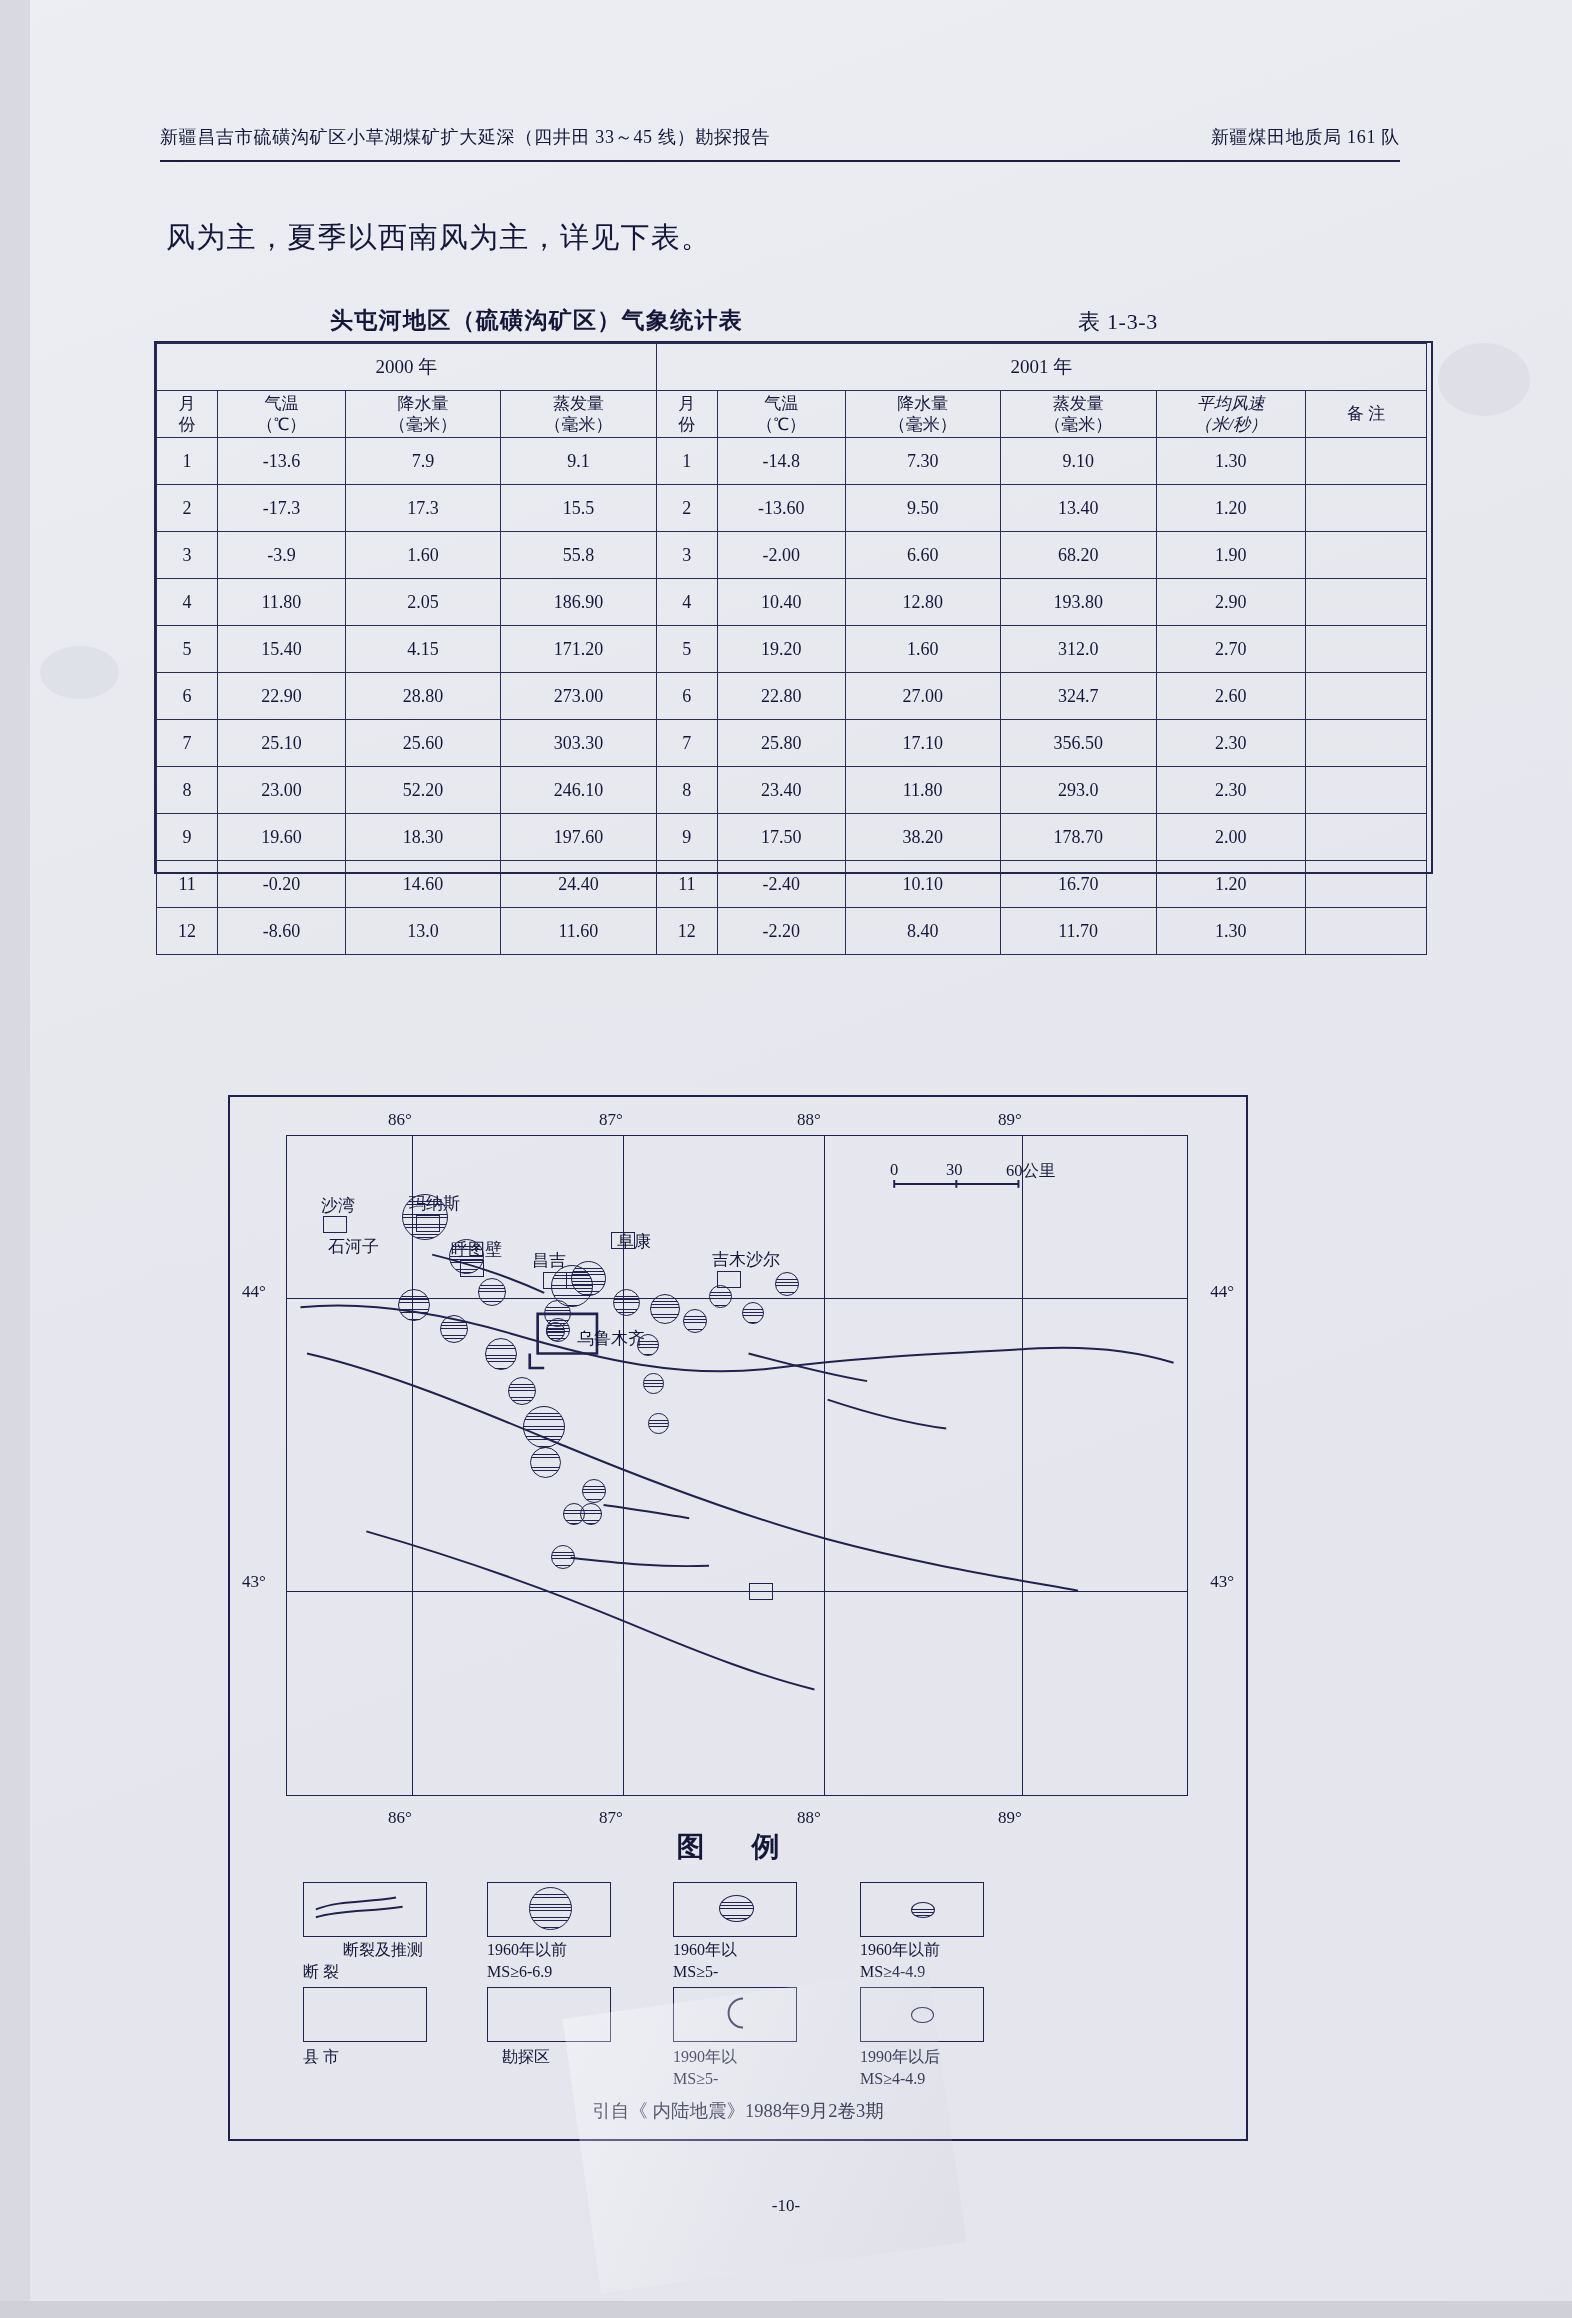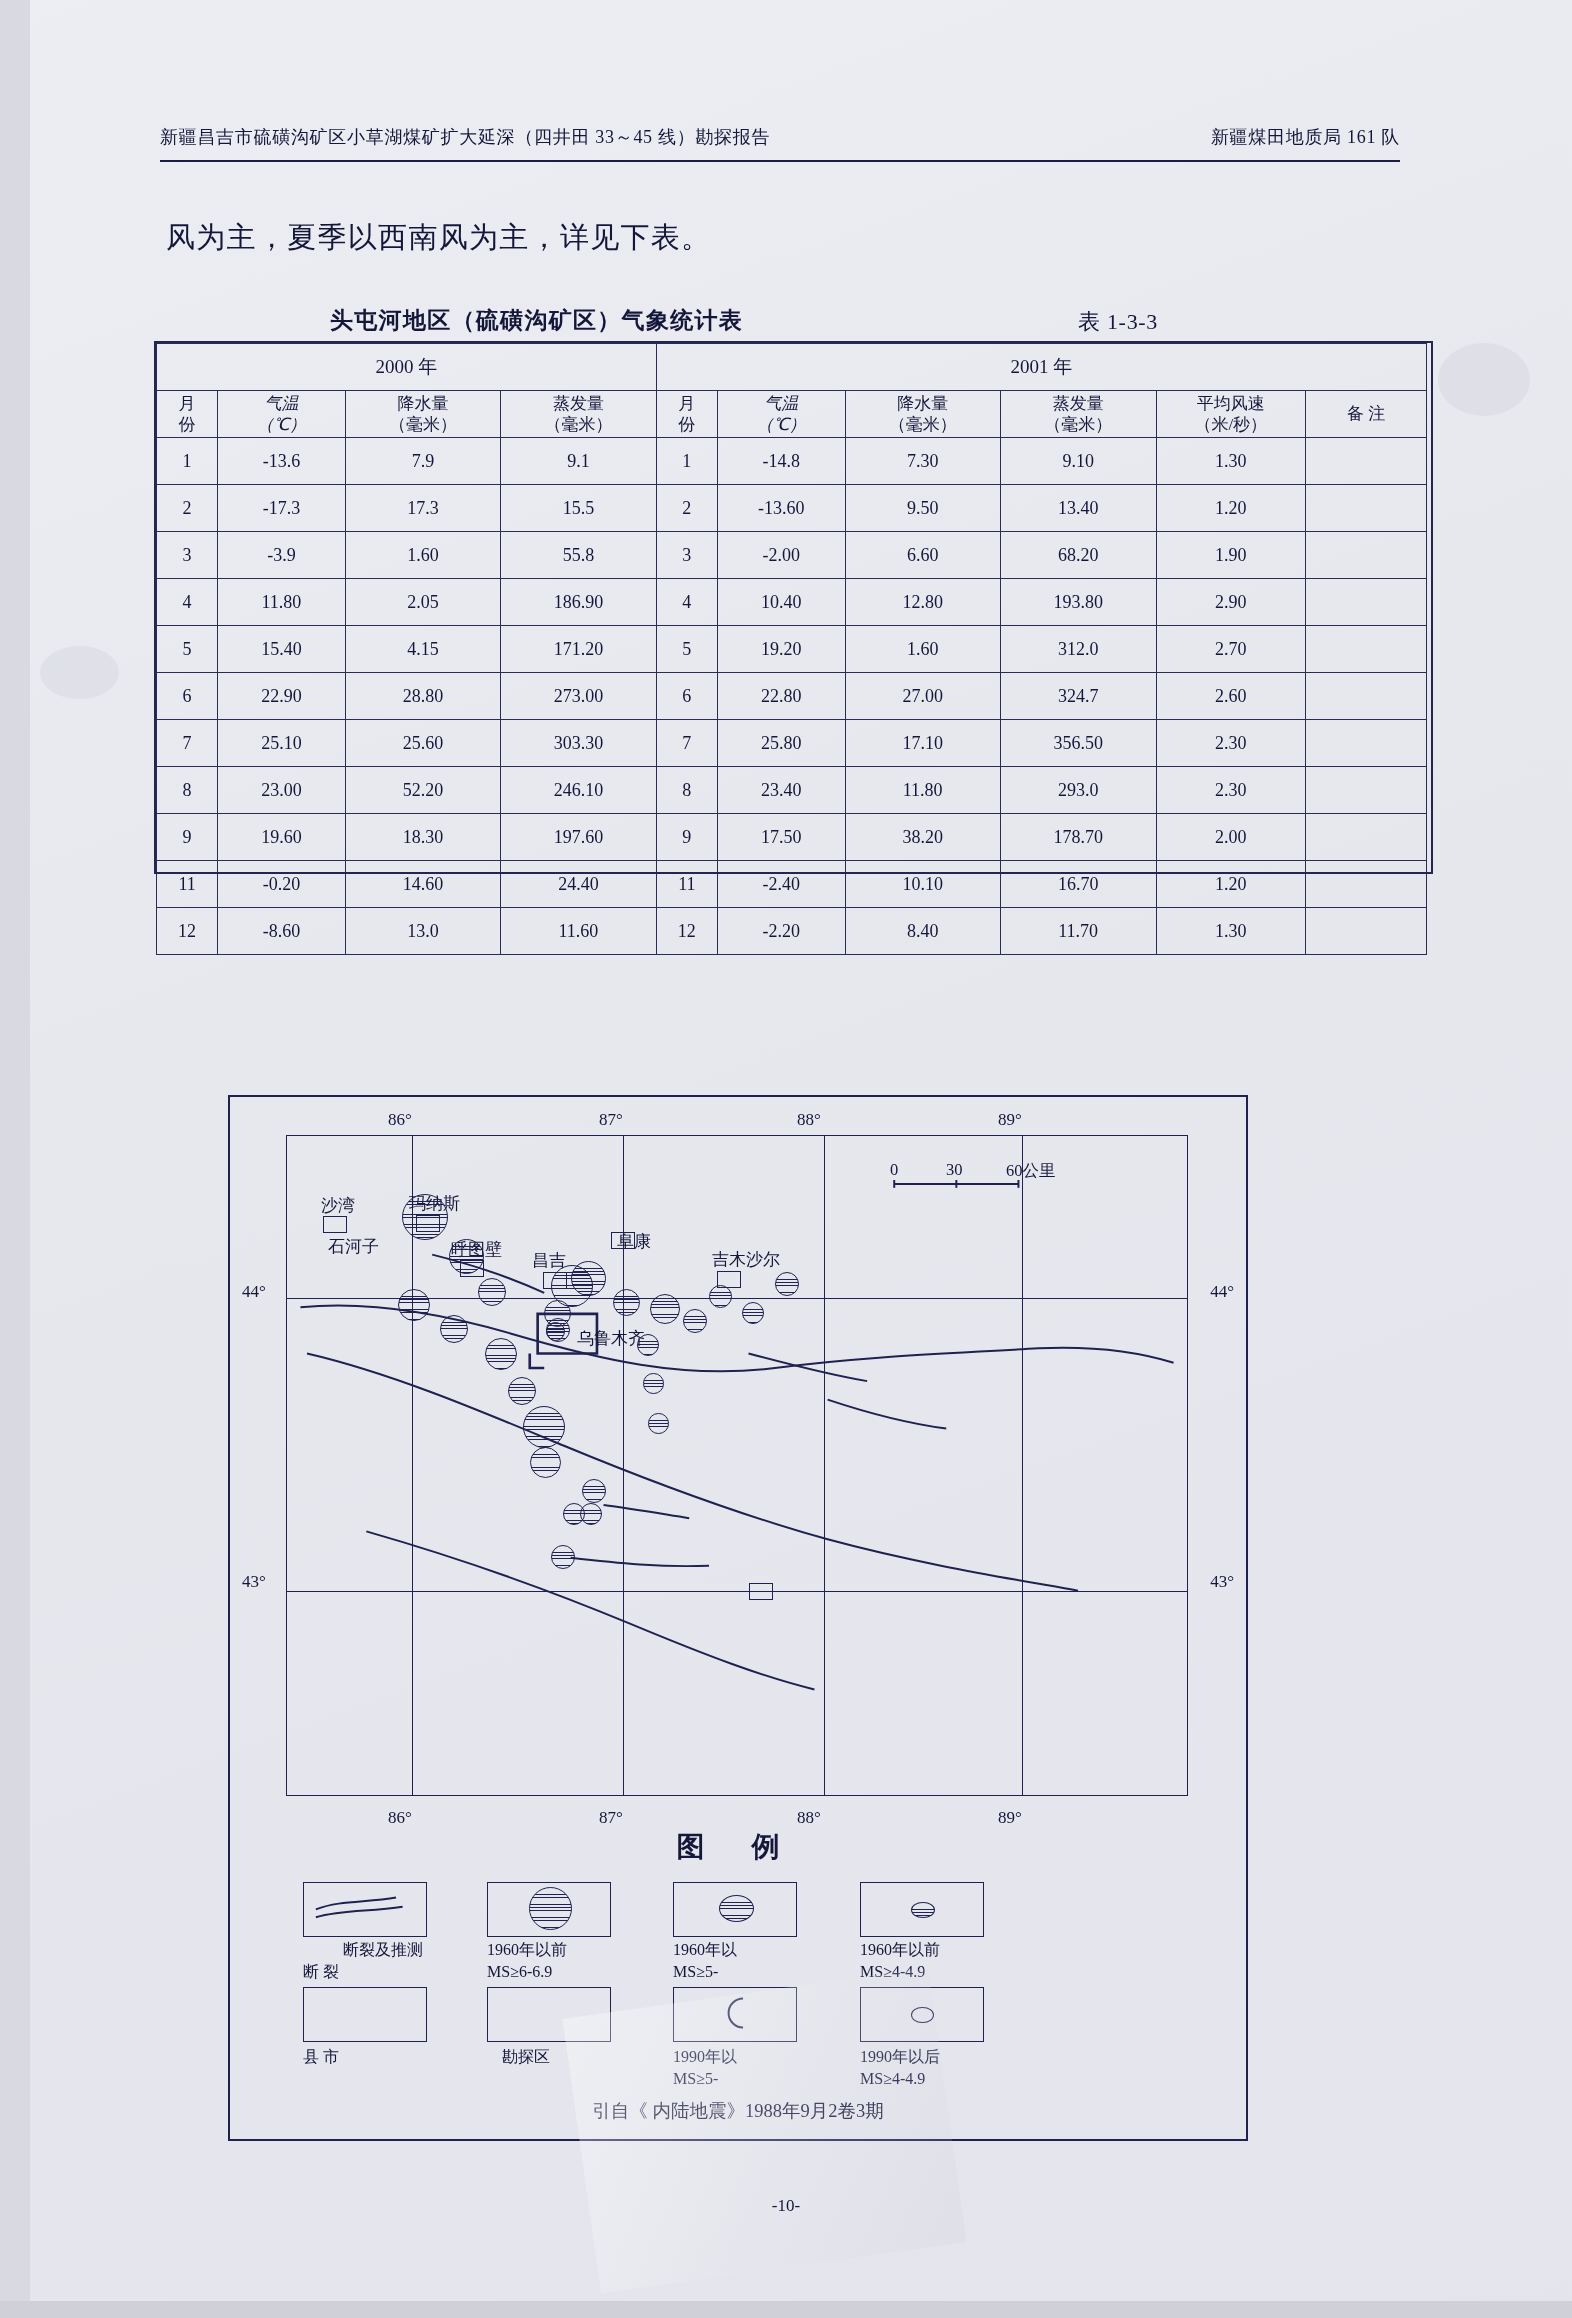--- a/index.html
+++ b/index.html
@@ -42,24 +42,24 @@
     font-size:18px;text-align:center;
   }
   table.weather td,table.weather th{
     border:1px solid #2a2c55;
     padding:0;height:46px;font-weight:normal;
     line-height:1.25;
   }
   .yr-head td{height:37px;font-size:19px;}
   .hdr td{height:61px;font-size:17px;}
   .c-mon{width:63px;}
-  .c-t{width:132px;font-style:italic;}
+  .c-t{width:132px;}
   .c-p{width:162px;}
   .c-e{width:162px;}
-  .c-w{width:156px;}
+  .c-w{width:156px;font-style:italic;}
   .c-r{width:127px;}
   .two-line span{display:block;}
   
   .tbl-frame{
     position:absolute;left:154px;top:341px;width:1275px;height:529px;
     border:2.6px solid #23264f;pointer-events:none;
   }
   
   .map-title{
     position:absolute;left:356px;top:1035px;width:857px;text-align:center;

